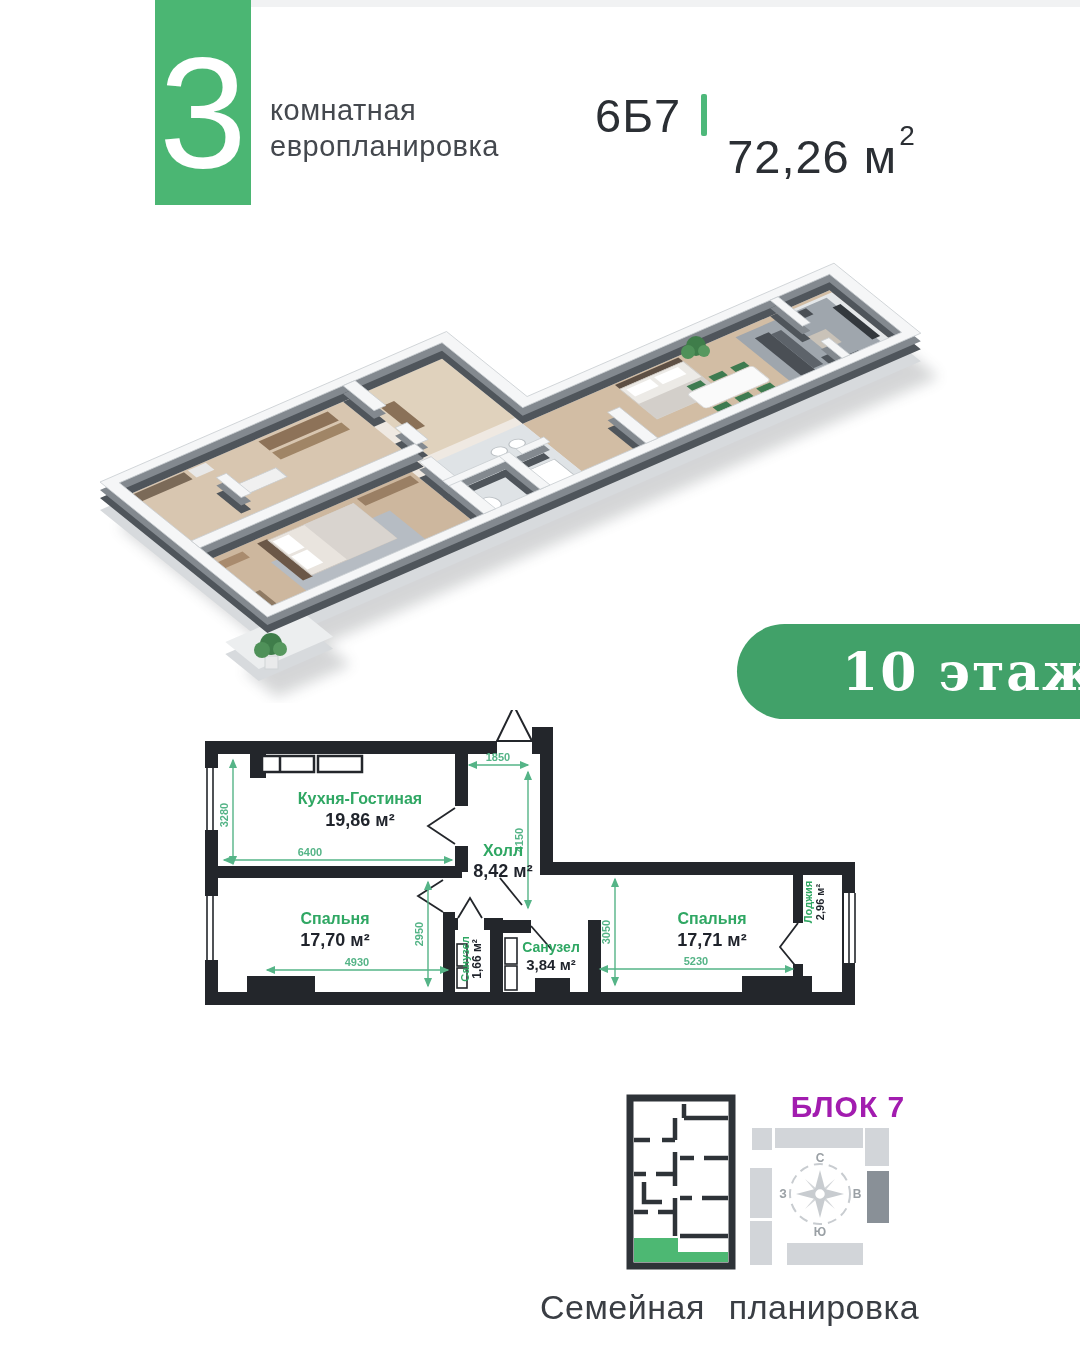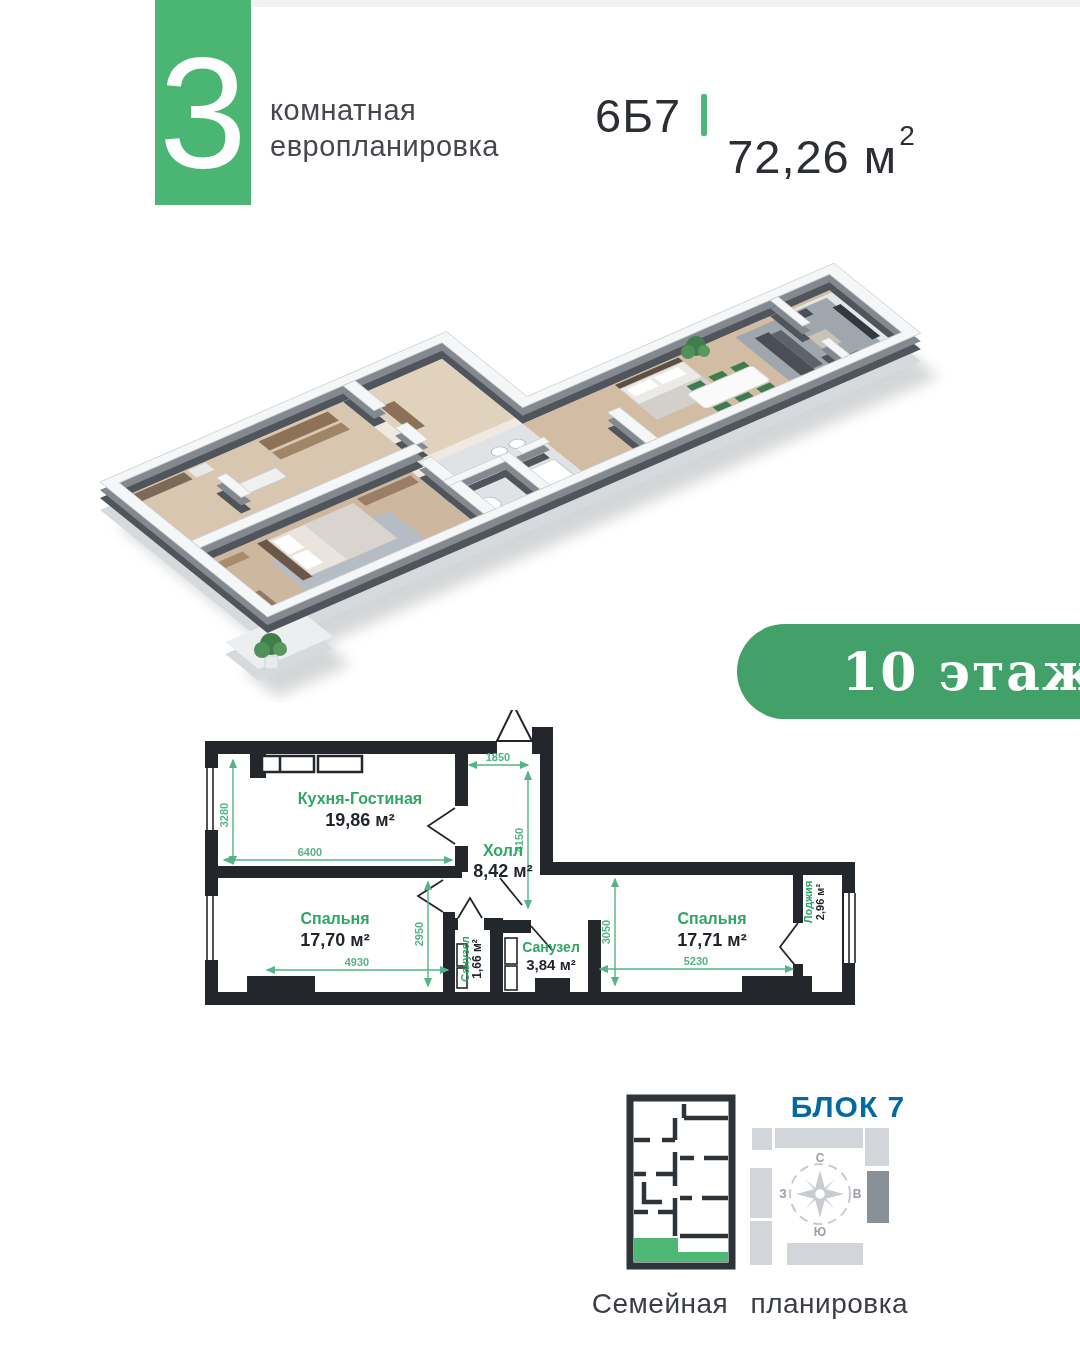--- a/index.html
+++ b/index.html
@@ -20,24 +20,24 @@
   .unit-area{font-size:47px;font-weight:500;color:#2b2f34;letter-spacing:1px;margin-top:32px;}
   .unit-area sup{font-size:28px;vertical-align:28px;margin-left:2px;}
   
   .floor-badge{left:737px;top:624px;width:400px;height:95px;background:#41a169;
                border-radius:48px;display:flex;align-items:center;}
   .floor-badge span{font-family:"DejaVu Serif",serif;font-weight:bold;color:#ffffff;
                     font-size:52px;margin-left:105px;letter-spacing:2px;}
   
   .block-wrap{left:742px;top:1090px;width:212px;height:200px;}
   .block-title{position:absolute;left:0;top:0;width:100%;text-align:center;
-               font-size:30px;font-weight:bold;color:#0369a1;letter-spacing:1px;}
+               font-size:30px;font-weight:bold;color:#a21caf;letter-spacing:1px;}
   .blk{position:absolute;background:#d2d5d9;}
   .blk.dark{background:#899097;}
-  .caption{left:540px;top:1288px;width:420px;text-align:center;font-size:28px;
+  .caption{left:540px;top:1288px;width:420px;text-align:left;font-size:34px;
            font-weight:500;color:#3a3e44;word-spacing:14px;letter-spacing:.5px;}
   svg text{font-family:"Liberation Sans",sans-serif;}
 </style>
 </head>
 <body>
 
 <div class="abs top-strip"></div>
 
 <div class="abs rooms-box">
   <div class="rooms-num">3</div>

